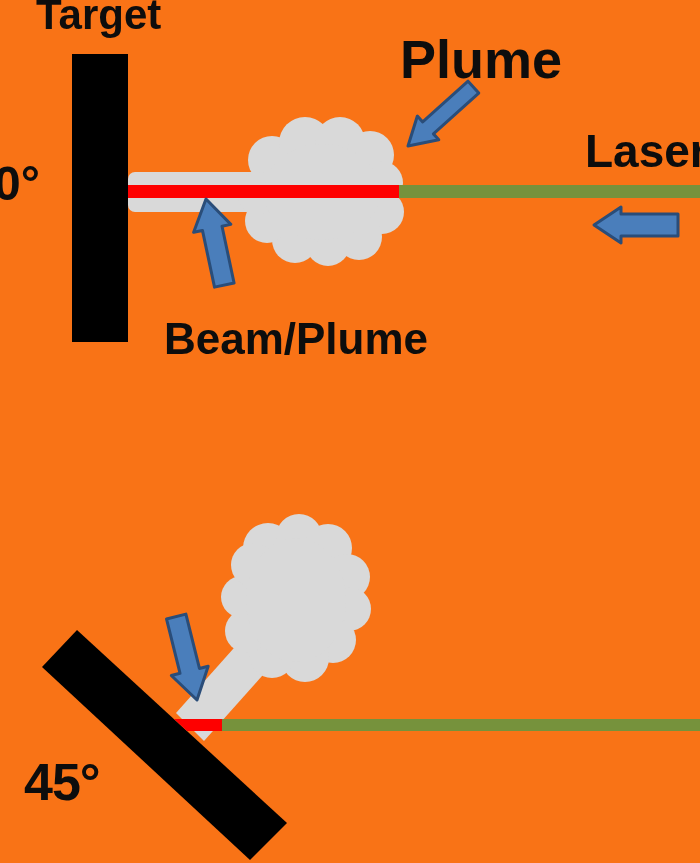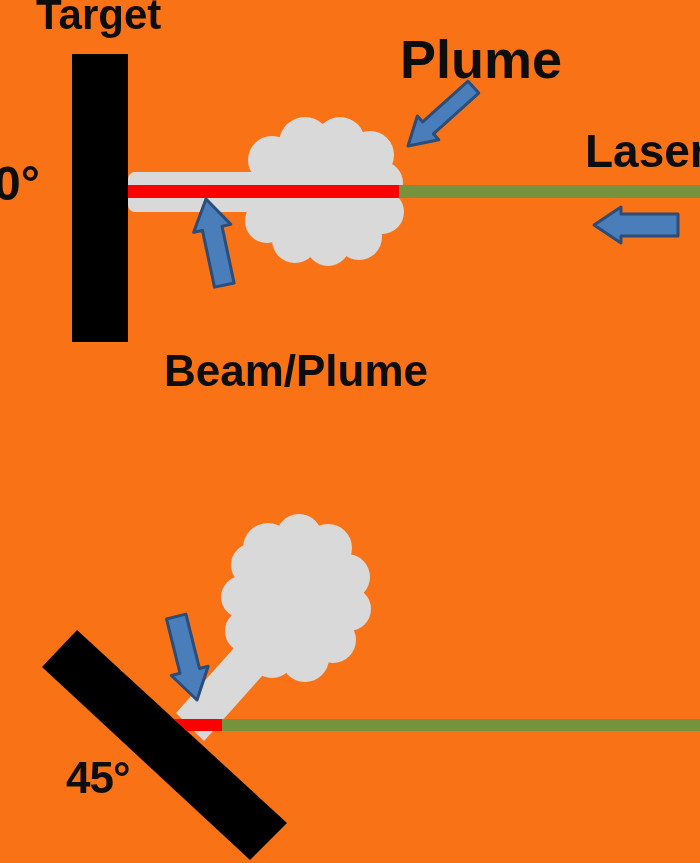--- a/index.html
+++ b/index.html
@@ -16,25 +16,25 @@
     position: absolute;
     font-weight: 700;
     color: #0d0d0d;
     white-space: nowrap;
     line-height: 1;
   }
   .label-target      { left:36px;  top:-6px;  font-size:42px; }
   .label-angle0      { left:-6px;  top:160px; font-size:48px; }
   .label-plume       { left:400px; top:32px;  font-size:54px; }
   .label-laser       { left:585px; top:128px; font-size:46px; }
-  .label-angle45     { left:24px;  top:756px; font-size:44px; letter-spacing:-1px;margin-left:42px; }
+  .label-angle45     { left:24px;  top:756px; font-size:52px; letter-spacing:-1px; }
   .label-interaction {
     left:118px; top:307px; width:356px;
     font-size:44px; line-height:63px;
-    text-align:center; white-space:normal;margin-top:32px;
+    text-align:center; white-space:normal;
   }
   .arrow {
     stroke: #2a4d79;
     stroke-width: 3;
     stroke-linejoin: round;
   }
 </style>
 </head>
 <body>
 

